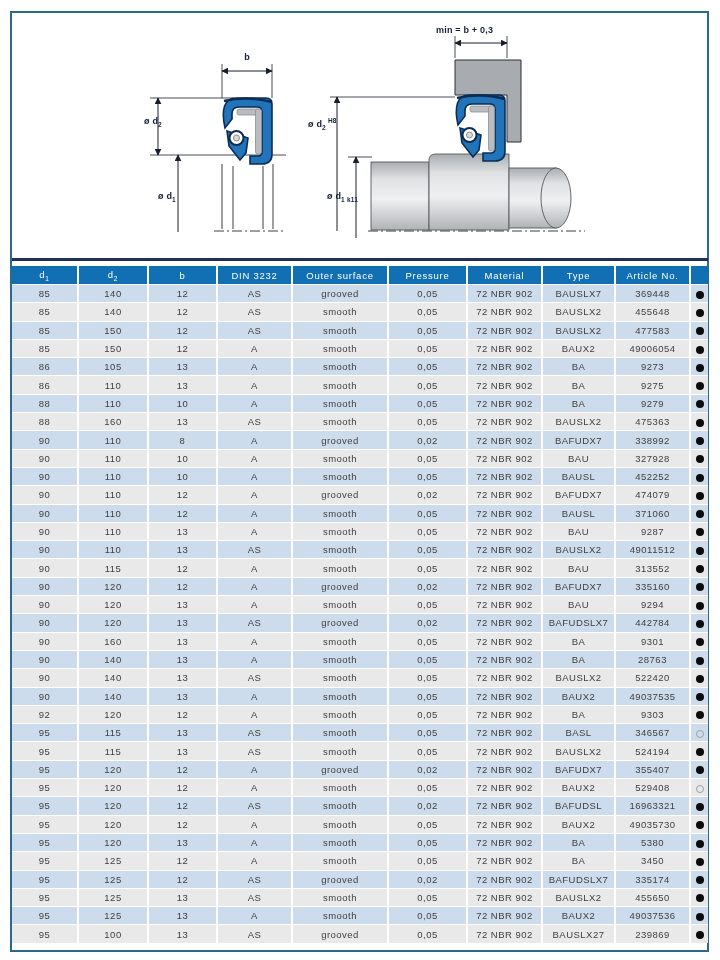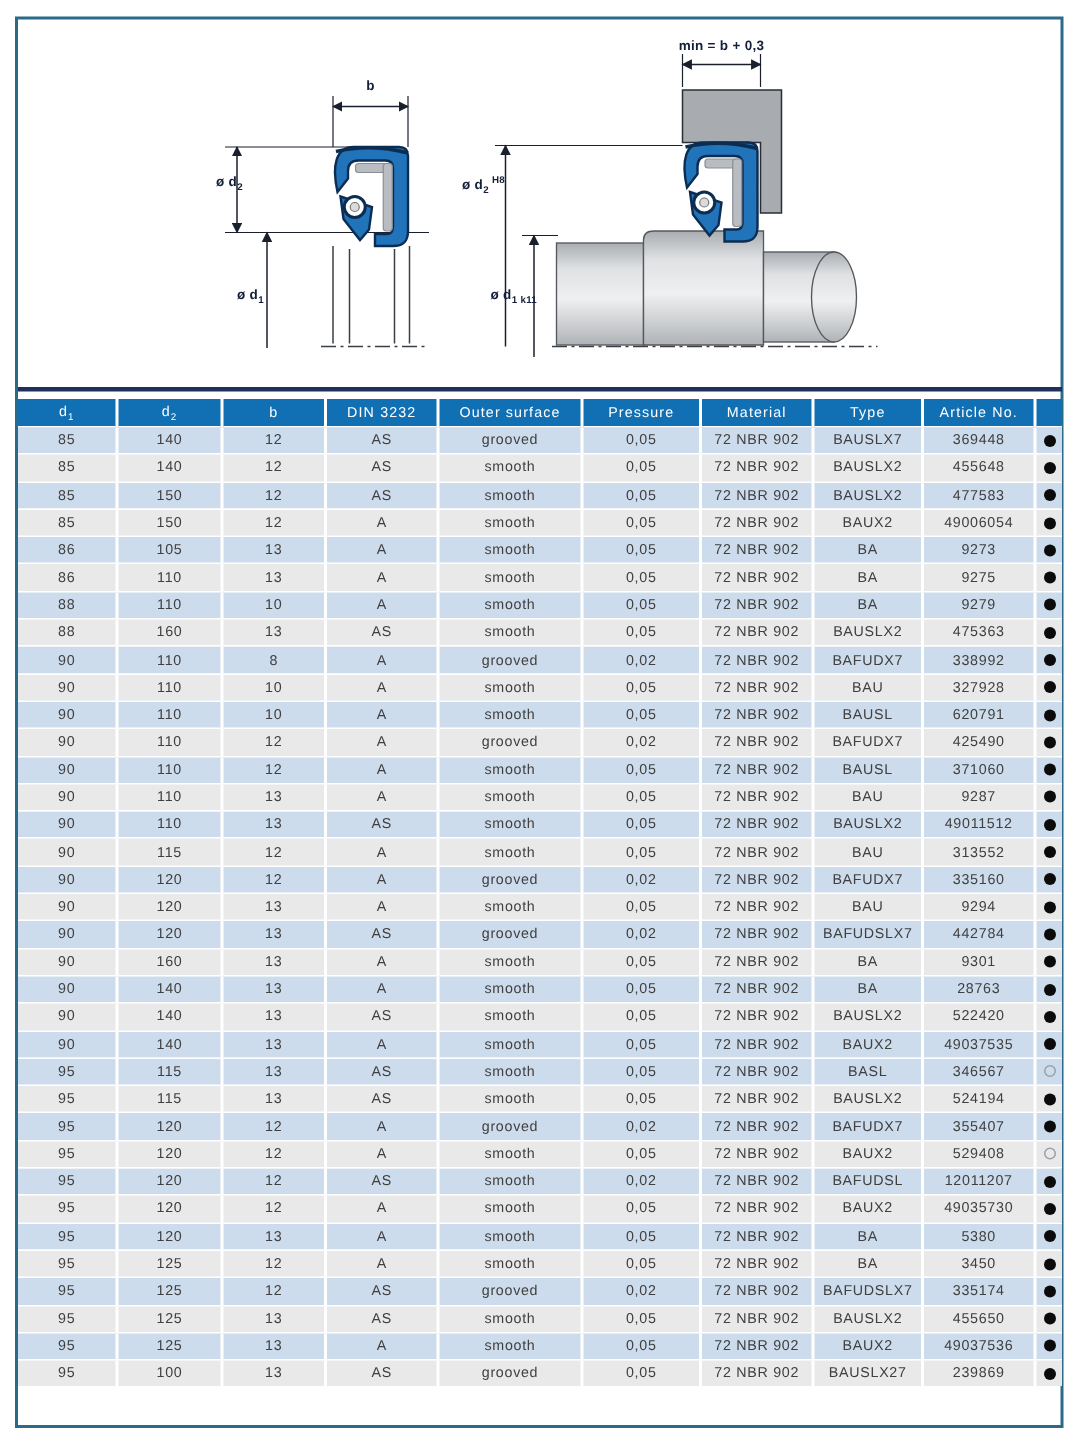--- a/index.html
+++ b/index.html
@@ -111,21 +111,21 @@
 
     <div class="dlabel" style="left:225px;top:36px;width:20px;text-align:center;">
       <span>b</span>
     </div>
     <div class="dlabel" style="left:132px;top:100px;">
       <span>ø d</span><sub>2</sub>
     </div>
     <div class="dlabel" style="left:146px;top:175px;">
       <span>ø d</span><sub>1</sub>
     </div>
-    <div class="dlabel" style="left:424px;top:9px;width:90px;text-align:center;">
+    <div class="dlabel" style="left:424px;top:9px;width:90px;text-align:left;">
       <span>min = b + 0,3</span>
     </div>
     <div class="dlabel" style="left:296px;top:101px;">
       <span>ø d</span><sub>2</sub> <sup>H8</sup>
     </div>
     <div class="dlabel" style="left:315px;top:175px;">
       <span>ø d</span><sub>1</sub> <sub>k11</sub>
     </div>
   </div>
 
@@ -281,33 +281,33 @@
         </tr>
         <tr class="blue">
           <td>90</td>
           <td>110</td>
           <td>10</td>
           <td>A</td>
           <td>smooth</td>
           <td>0,05</td>
           <td>72 NBR 902</td>
           <td>BAUSL</td>
-          <td>620791</td>
+          <td>452252</td>
           <td><span class="dot filled"></span></td>
         </tr>
         <tr class="gray">
           <td>90</td>
           <td>110</td>
           <td>12</td>
           <td>A</td>
           <td>grooved</td>
           <td>0,02</td>
           <td>72 NBR 902</td>
           <td>BAFUDX7</td>
-          <td>425490</td>
+          <td>474079</td>
           <td><span class="dot filled"></span></td>
         </tr>
         <tr class="blue">
           <td>90</td>
           <td>110</td>
           <td>12</td>
           <td>A</td>
           <td>smooth</td>
           <td>0,05</td>
           <td>72 NBR 902</td>
@@ -426,20 +426,32 @@
         <tr class="blue">
           <td>90</td>
           <td>140</td>
           <td>13</td>
           <td>A</td>
           <td>smooth</td>
           <td>0,05</td>
           <td>72 NBR 902</td>
           <td>BAUX2</td>
           <td>49037535</td>
+          <td><span class="dot filled"></span></td>
+        </tr>
+        <tr class="gray">
+          <td>92</td>
+          <td>120</td>
+          <td>12</td>
+          <td>A</td>
+          <td>smooth</td>
+          <td>0,05</td>
+          <td>72 NBR 902</td>
+          <td>BA</td>
+          <td>9303</td>
           <td><span class="dot filled"></span></td>
         </tr>
         <tr class="blue">
           <td>95</td>
           <td>115</td>
           <td>13</td>
           <td>AS</td>
           <td>smooth</td>
           <td>0,05</td>
           <td>72 NBR 902</td>
@@ -485,21 +497,21 @@
         </tr>
         <tr class="blue">
           <td>95</td>
           <td>120</td>
           <td>12</td>
           <td>AS</td>
           <td>smooth</td>
           <td>0,02</td>
           <td>72 NBR 902</td>
           <td>BAFUDSL</td>
-          <td>12011207</td>
+          <td>16963321</td>
           <td><span class="dot filled"></span></td>
         </tr>
         <tr class="gray">
           <td>95</td>
           <td>120</td>
           <td>12</td>
           <td>A</td>
           <td>smooth</td>
           <td>0,05</td>
           <td>72 NBR 902</td>

